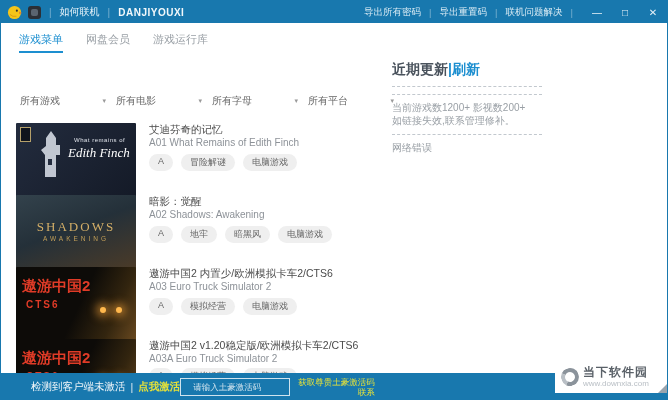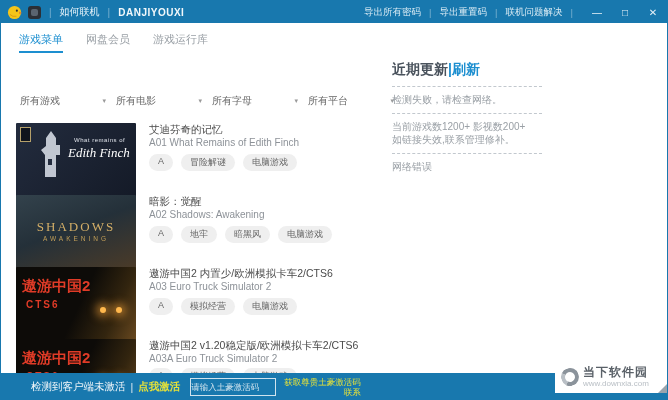--- a/index.html
+++ b/index.html
@@ -76,22 +76,22 @@
   .sb-refresh{color:#1d8fd0;cursor:pointer;}
   .sb-div{width:150px;border-top:1px dashed #c2c8ce;margin:7px 0 6px 0;}
   .sb-line{font-size:10px;color:#9aa0a6;line-height:13px;}
   
   .footer{position:absolute;left:0;top:372px;width:100%;height:28px;background:#1878ae;z-index:5;
           display:flex;align-items:center;color:#fff;}
   .f-status{font-size:10.5px;color:#f2f7fa;margin-left:30px;white-space:nowrap;}
   .f-sep{color:#dbe9f2;margin:0 5px;font-size:10.5px;}
   .f-sep::before{content:"|";}
   .f-activate{font-size:10.5px;color:#e4e13a;font-weight:bold;cursor:pointer;white-space:nowrap;}
-  .f-input{margin-left:10px;width:84px;height:16px;background:transparent;border:1px solid #cfe3ee;
-           font-size:8.5px;color:#fff;padding:0 0;outline:none;font-family:"Liberation Sans",sans-serif;}
+  .f-input{width:84px;height:16px;background:transparent;border:1px solid #cfe3ee;
+           font-size:8.5px;color:#fff;padding:0 12px;outline:none;font-family:"Liberation Sans",sans-serif;}
   .f-input::placeholder{color:rgba(255,255,255,.8);}
   .f-getcode{margin-left:8px;font-size:8.5px;line-height:10px;color:#e4e13a;cursor:pointer;white-space:nowrap;text-align:right;}
   
   .watermark{position:absolute;right:0;top:360px;width:112px;height:32px;background:#fff;z-index:6;
              display:flex;align-items:center;}
   .wm-logo{width:18px;height:18px;border:4px solid #8b939b;border-radius:50%;box-sizing:border-box;
            margin-left:6px;transform:rotate(-20deg);border-left-color:#b9bfc5;}
   .wm-text{margin-left:4px;}
   .wm-name{font-size:12px;color:#5a6168;font-weight:bold;letter-spacing:1px;line-height:13px;}
   .wm-url{font-size:8px;color:#b9bfc5;line-height:9px;}
@@ -238,21 +238,20 @@
       <span class="tag">模拟经营</span>
       <span class="tag">电脑游戏</span>
     </div>
   </div>
 
   <div class="sidebar">
     <div class="sb-head">
       <span>近期更新</span><span class="bar"></span><span class="sb-refresh">刷新</span>
     </div>
     <div class="sb-div"></div>
-    <div class="sb-line">检测失败，请检查网络。</div>
     <div class="sb-div"></div>
     <div class="sb-line">当前游戏数1200+ 影视数200+</div>
     <div class="sb-line">如链接失效,联系管理修补。</div>
     <div class="sb-div"></div>
     <div class="sb-line">网络错误</div>
   </div>
 
   <div class="footer">
     <span class="f-status">检测到客户端未激活</span>
     <span class="f-sep"></span>

